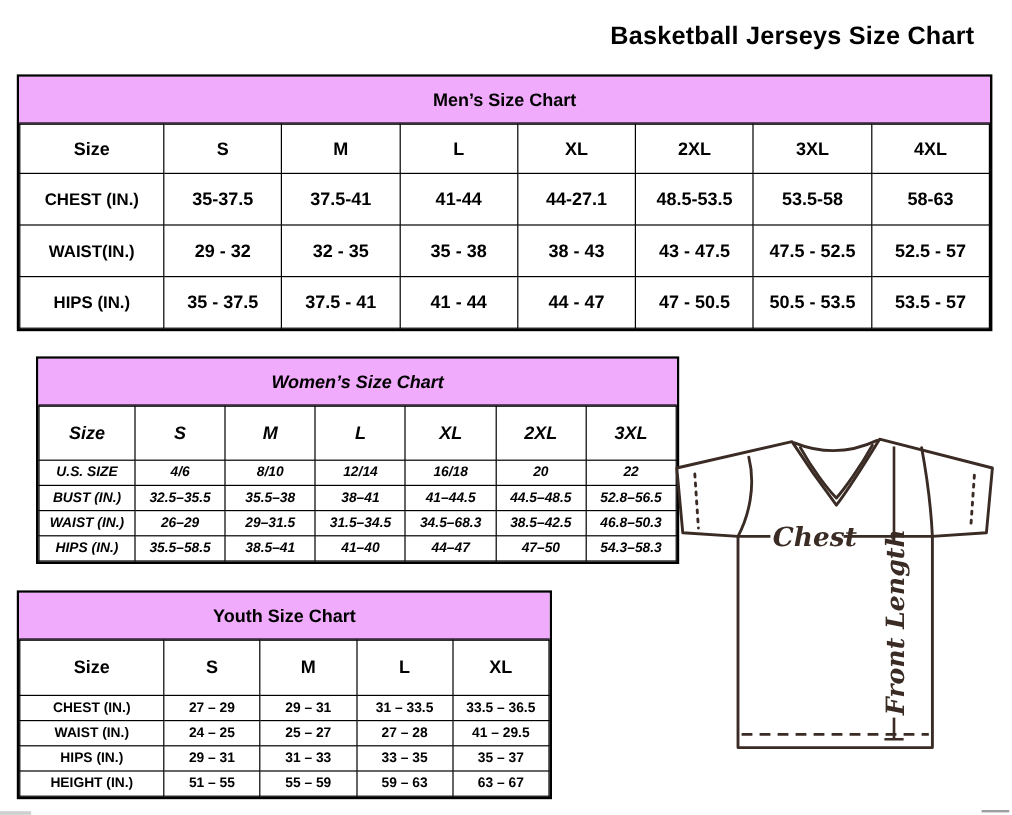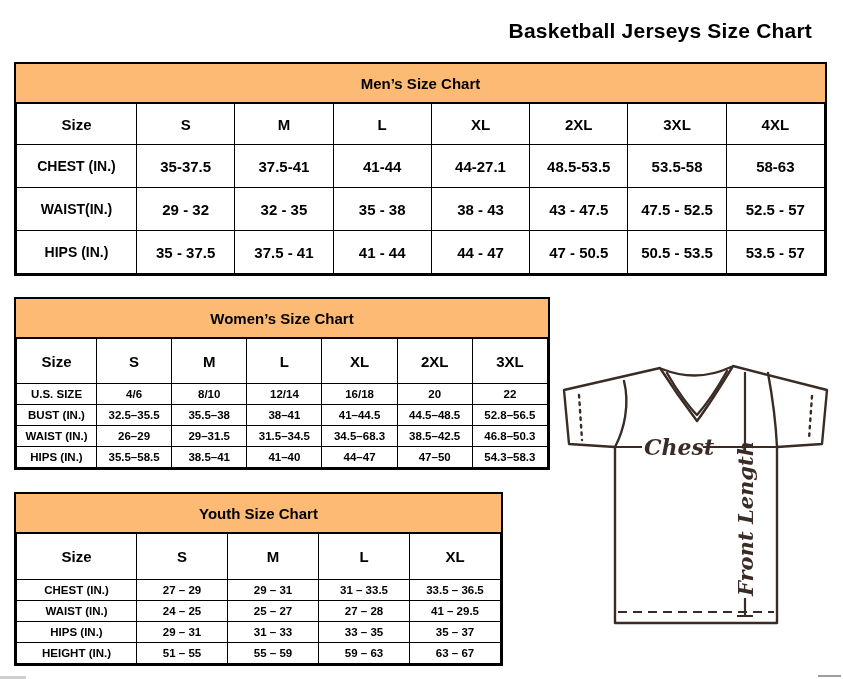--- a/index.html
+++ b/index.html
@@ -6,42 +6,42 @@
   body{
     width:843px;height:679px;background:#ffffff;position:relative;overflow:hidden;
     font-family:"Liberation Sans",sans-serif;color:#000;
   }
   .page-title{
     position:absolute;top:5px;left:0;width:812px;text-align:right;
     font-size:21px;font-weight:bold;letter-spacing:0.2px;
   }
   .chart{position:absolute;border:2px solid #000;background:#fff;box-sizing:border-box;}
   .band{
-    background:#fdba74;border-bottom:1px solid #000;height:38px;
+    background:#f0abfc;border-bottom:1px solid #000;height:38px;
     display:flex;align-items:center;justify-content:center;
     font-weight:bold;font-size:15px;
   }
   table{border-collapse:collapse;width:100%;table-layout:fixed;}
   th,td{border:1px solid #000;text-align:center;font-weight:bold;padding:0;vertical-align:middle;}
 
   .men{left:14px;top:62px;width:813px;}
   .men thead tr{height:41px;}
   .men tbody tr{height:43px;}
   .men th,.men td{font-size:15px;}
   .men tbody th{font-size:14px;}
   .men th:first-child{width:119px;}
 
-  .women{left:14px;top:297px;width:536px;}
+  .women{left:30px;top:297px;width:536px;font-style:italic;}
   .women thead tr{height:45px;}
   .women tbody tr{height:21px;margin-top:28px;}
   .women thead th{font-size:15px;}
   .women tbody th,.women tbody td{font-size:11.5px;}
   .women th:first-child{width:79px;}
 
-  .youth{left:14px;top:492px;width:489px;}
+  .youth{left:14px;top:492px;width:446px;}
   .youth thead tr{height:46px;}
   .youth tbody tr{height:21px;}
   .youth thead th{font-size:15px;}
   .youth tbody th,.youth tbody td{font-size:11.5px;}
   .youth th:first-child{width:119px;}
 
   .jersey{position:absolute;left:556px;top:360px;width:280px;height:318px;}
   .jersey text{
     font-family:"DejaVu Serif","Liberation Serif",serif;
     font-style:italic;font-weight:bold;

